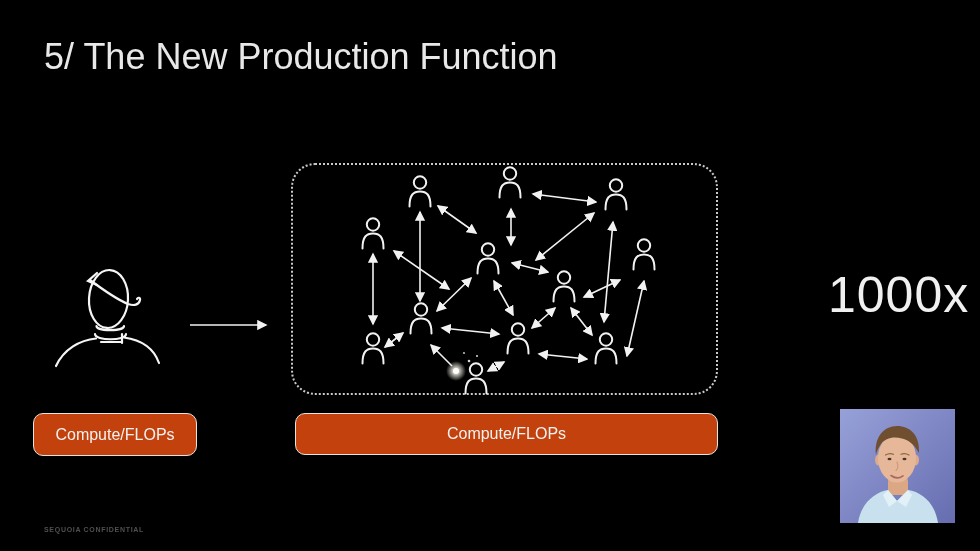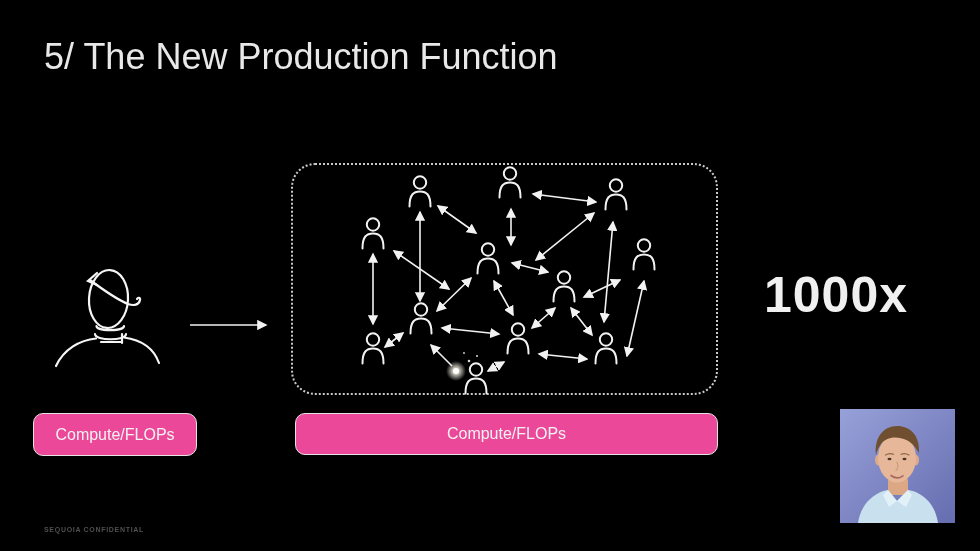--- a/index.html
+++ b/index.html
@@ -16,26 +16,26 @@
     color:#d8d8d8; white-space:nowrap;
   }
   .dotted-box {
     position:absolute; left:291px; top:163px; width:427px; height:232px;
     border:2px dotted #c9c9c9; border-radius:24px; box-sizing:border-box;
   }
   .vector-layer { position:absolute; left:0; top:0; width:980px; height:551px; pointer-events:none; }
   .label-box {
     position:absolute; box-sizing:border-box; border:1.5px solid #e3e3e3;
     border-radius:10px; color:#f2f2f2; font-size:16px;
-    display:flex; align-items:center; justify-content:center; background:#ec4899;
+    display:flex; align-items:center; justify-content:center; background:#c2410c;
   }
   #label-left   { left:33px;  top:413px; width:164px; height:43px; }
   #label-center { left:295px; top:413px; width:423px; height:42px; }
   .multiplier {
-    position:absolute; left:764px; top:266px; font-size:50px; font-weight:700;
+    position:absolute; left:828px; top:266px; font-size:50px; font-weight:400;
     color:#f0f0f0; letter-spacing:1px; white-space:nowrap;
   }
   .footer {
     position:absolute; left:44px; top:526px; font-size:7px; letter-spacing:0.7px;
     color:#505050; font-weight:700;
   }
   .webcam {
     position:absolute; left:840px; top:409px; width:115px; height:114px;
     overflow:hidden; background:#7b83c2;
   }

